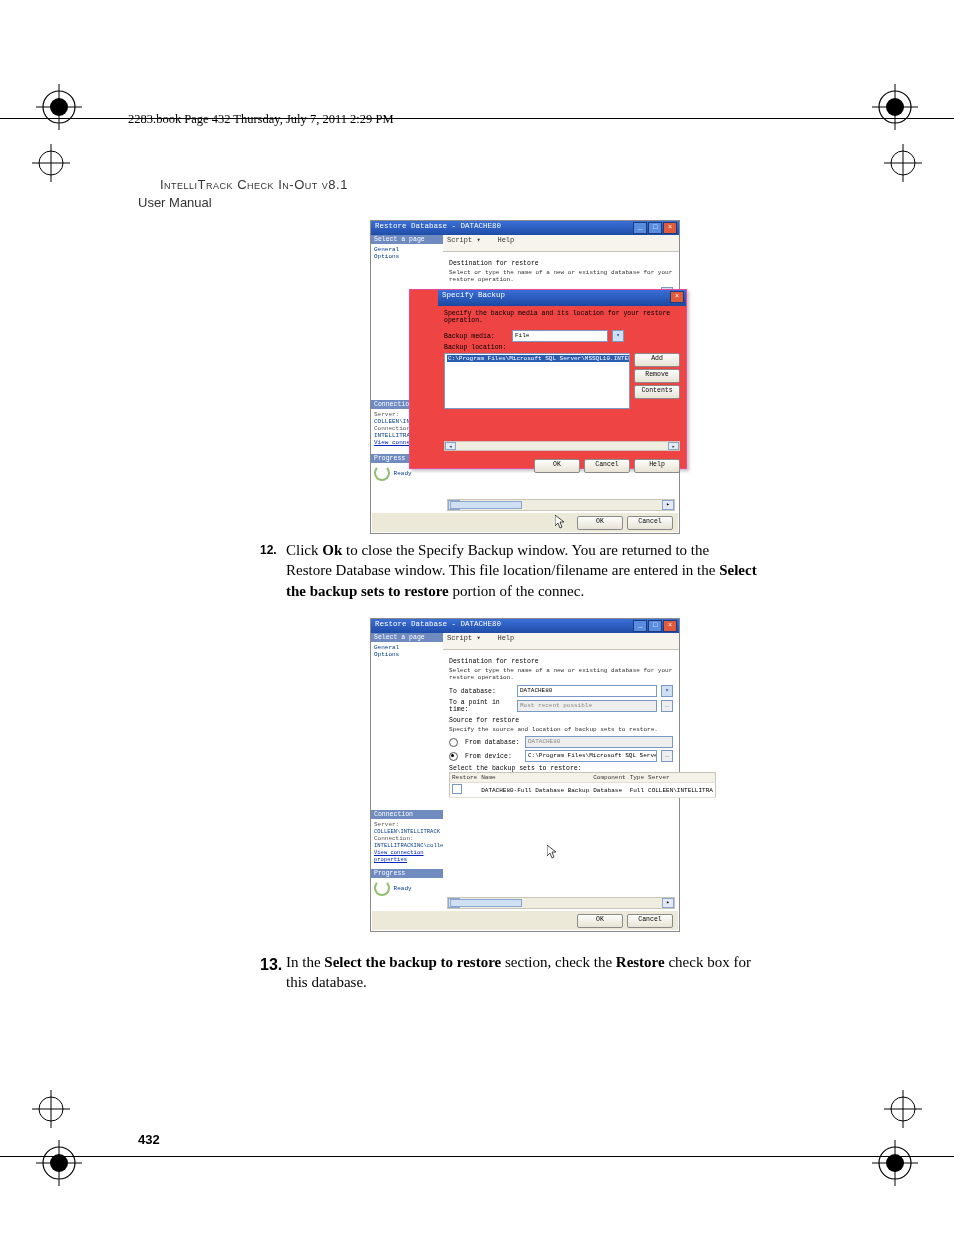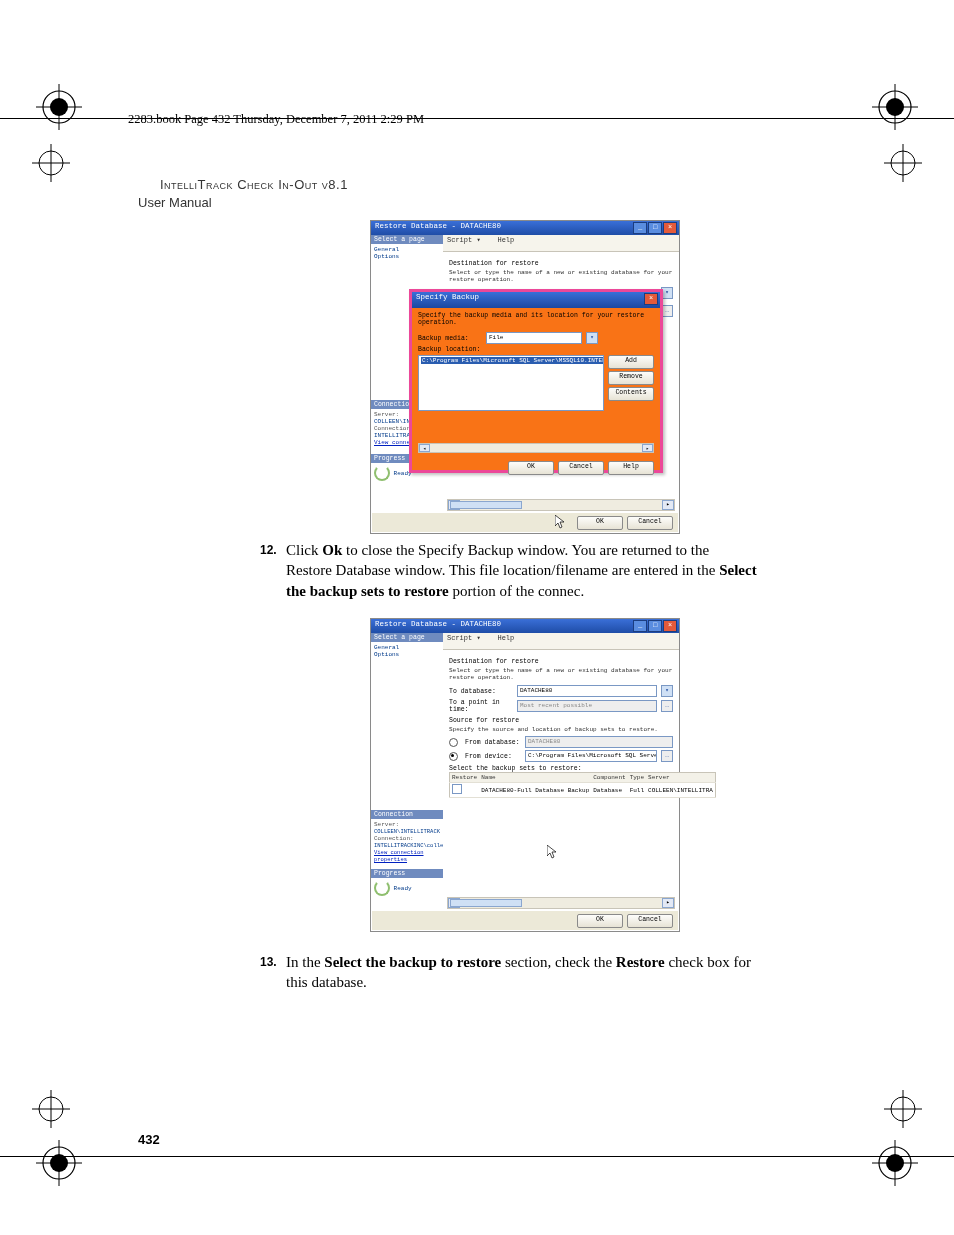--- a/index.html
+++ b/index.html
@@ -83,21 +83,21 @@
     left: 286px;
     top: 952px;
     width: 472px;
     font-size: 15px;
     line-height: 1.35;
   }
   .para13 .num {
     position: absolute;
     left: -26px;
     top: 2px;
-    font-size: 12px;
+    font-size: 16px;
     font-weight: bold;
     font-family: Arial, sans-serif;
   }
   .bold { font-weight: bold; }
 
   
   .shot {
     position: absolute;
     background: #ece9d8;
     border: 1px solid #8a8a8a;
@@ -167,22 +167,23 @@
   .btn {
     min-width:36px; height:12px; border:1px solid #8a8a8a;
     background:linear-gradient(#fdfdfb,#e7e3d5);
     font-size:6.5px; text-align:center; line-height:10px; padding:0 4px;
     border-radius:2px;
   }
 
   
   .modal {
     position:absolute; left:38px; top:68px; width:248px; height:178px;
-    background:#f97316; border:3px solid #ec4899;
+    background:#ef4444; border:1px solid #ec4899;
     box-shadow: 2px 2px 3px rgba(0,0,0,.25);
+    padding-left: 28px;
   }
   .modal .titlebar { background:linear-gradient(#3a6fd8,#1b48a0); }
   .modal-body { padding:4px 6px; font-size:6.5px; }
   .big-list {
     height:52px; border:1px solid #7a98c4; background:#fff;
     font-size:6px; padding:1px 2px; color:#000; overflow:hidden; white-space:nowrap;
     position:relative;
   }
 
   
@@ -275,21 +276,21 @@
     </svg>
 </div>
 <div class="reg-mark" style="right:28px; top:1086px;">
 <svg viewBox="0 0 46 46">
       <circle cx="23" cy="23" r="12" fill="none" stroke="#000"></circle>
       <line x1="23" y1="4" x2="23" y2="42" stroke="#000"></line>
       <line x1="4" y1="23" x2="42" y2="23" stroke="#000"></line>
     </svg>
 </div>
 
-<div class="book-header">2283.book  Page 432  Thursday, December 7, 2011  2:29 PM</div>
+<div class="book-header">2283.book  Page 432  Thursday, July 7, 2011  2:29 PM</div>
 
 <div class="doc-title-area">
   <div class="title-line1">IntelliTrack Check In-Out v8.1</div>
   <div>User Manual</div>
 </div>
 
 <div class="shot shot1">
   <div class="titlebar">
     <span>Restore Database - DATACHE80</span>
     <div class="winbtns">

